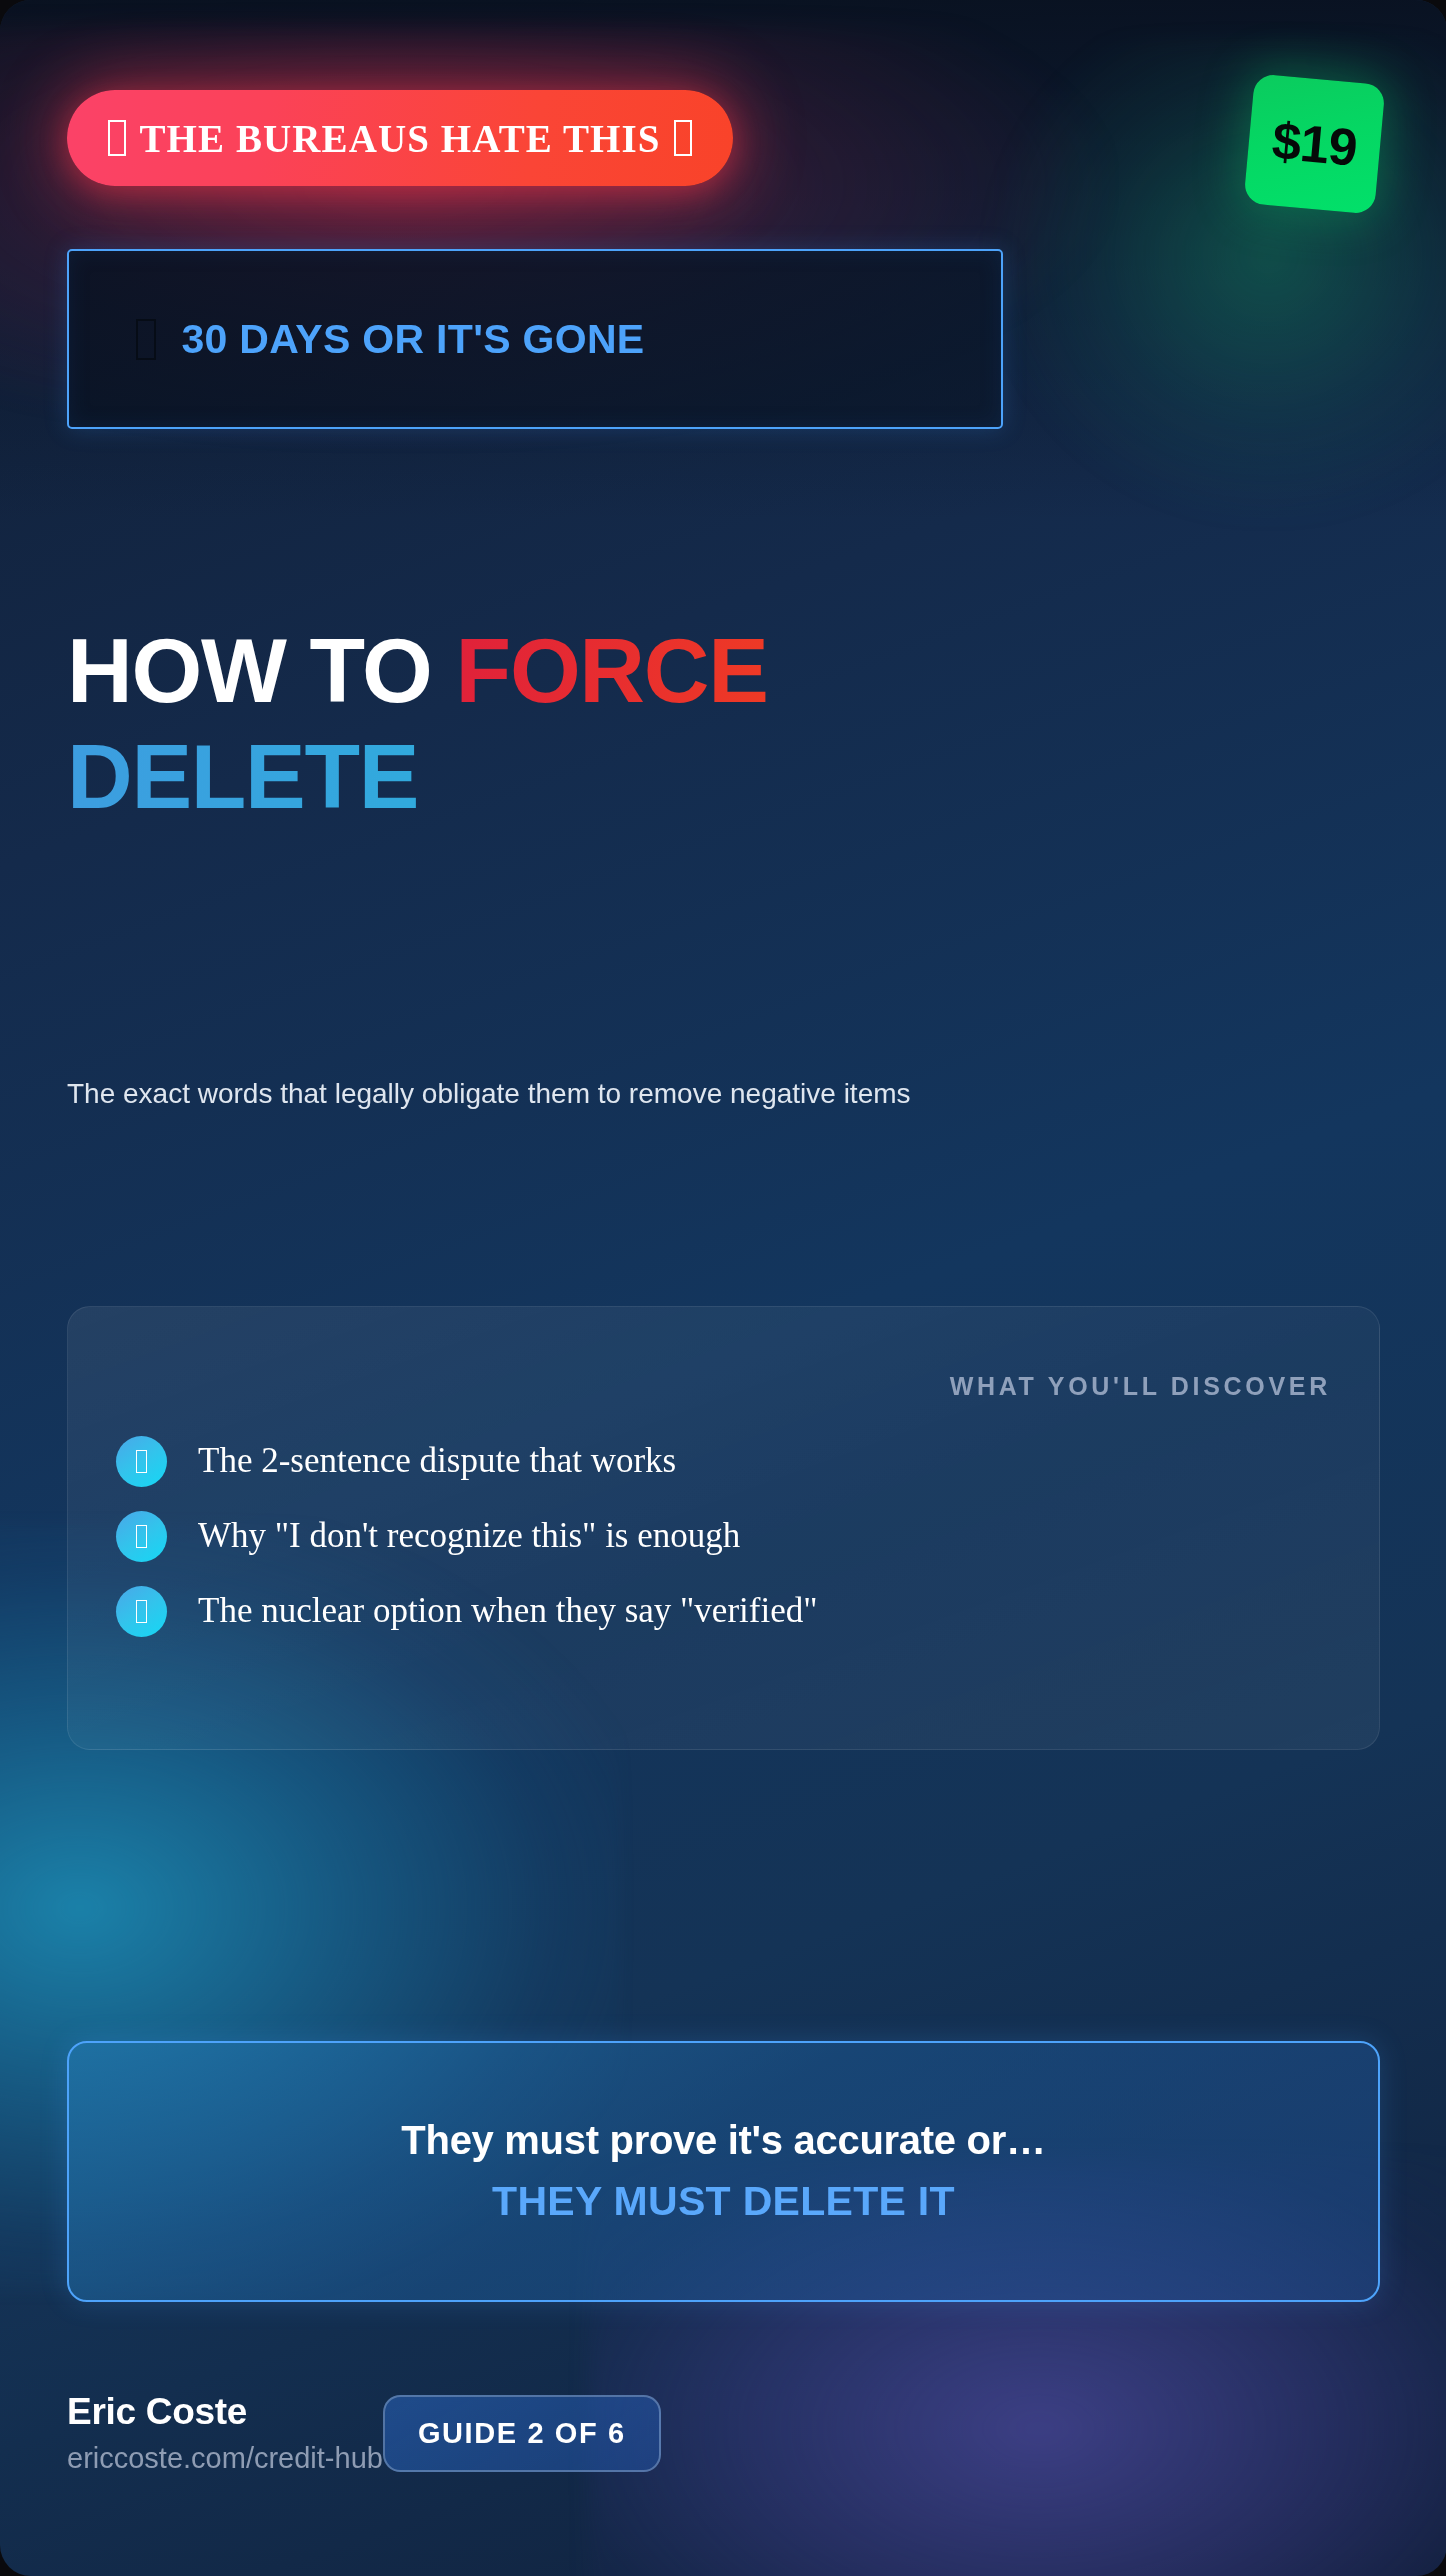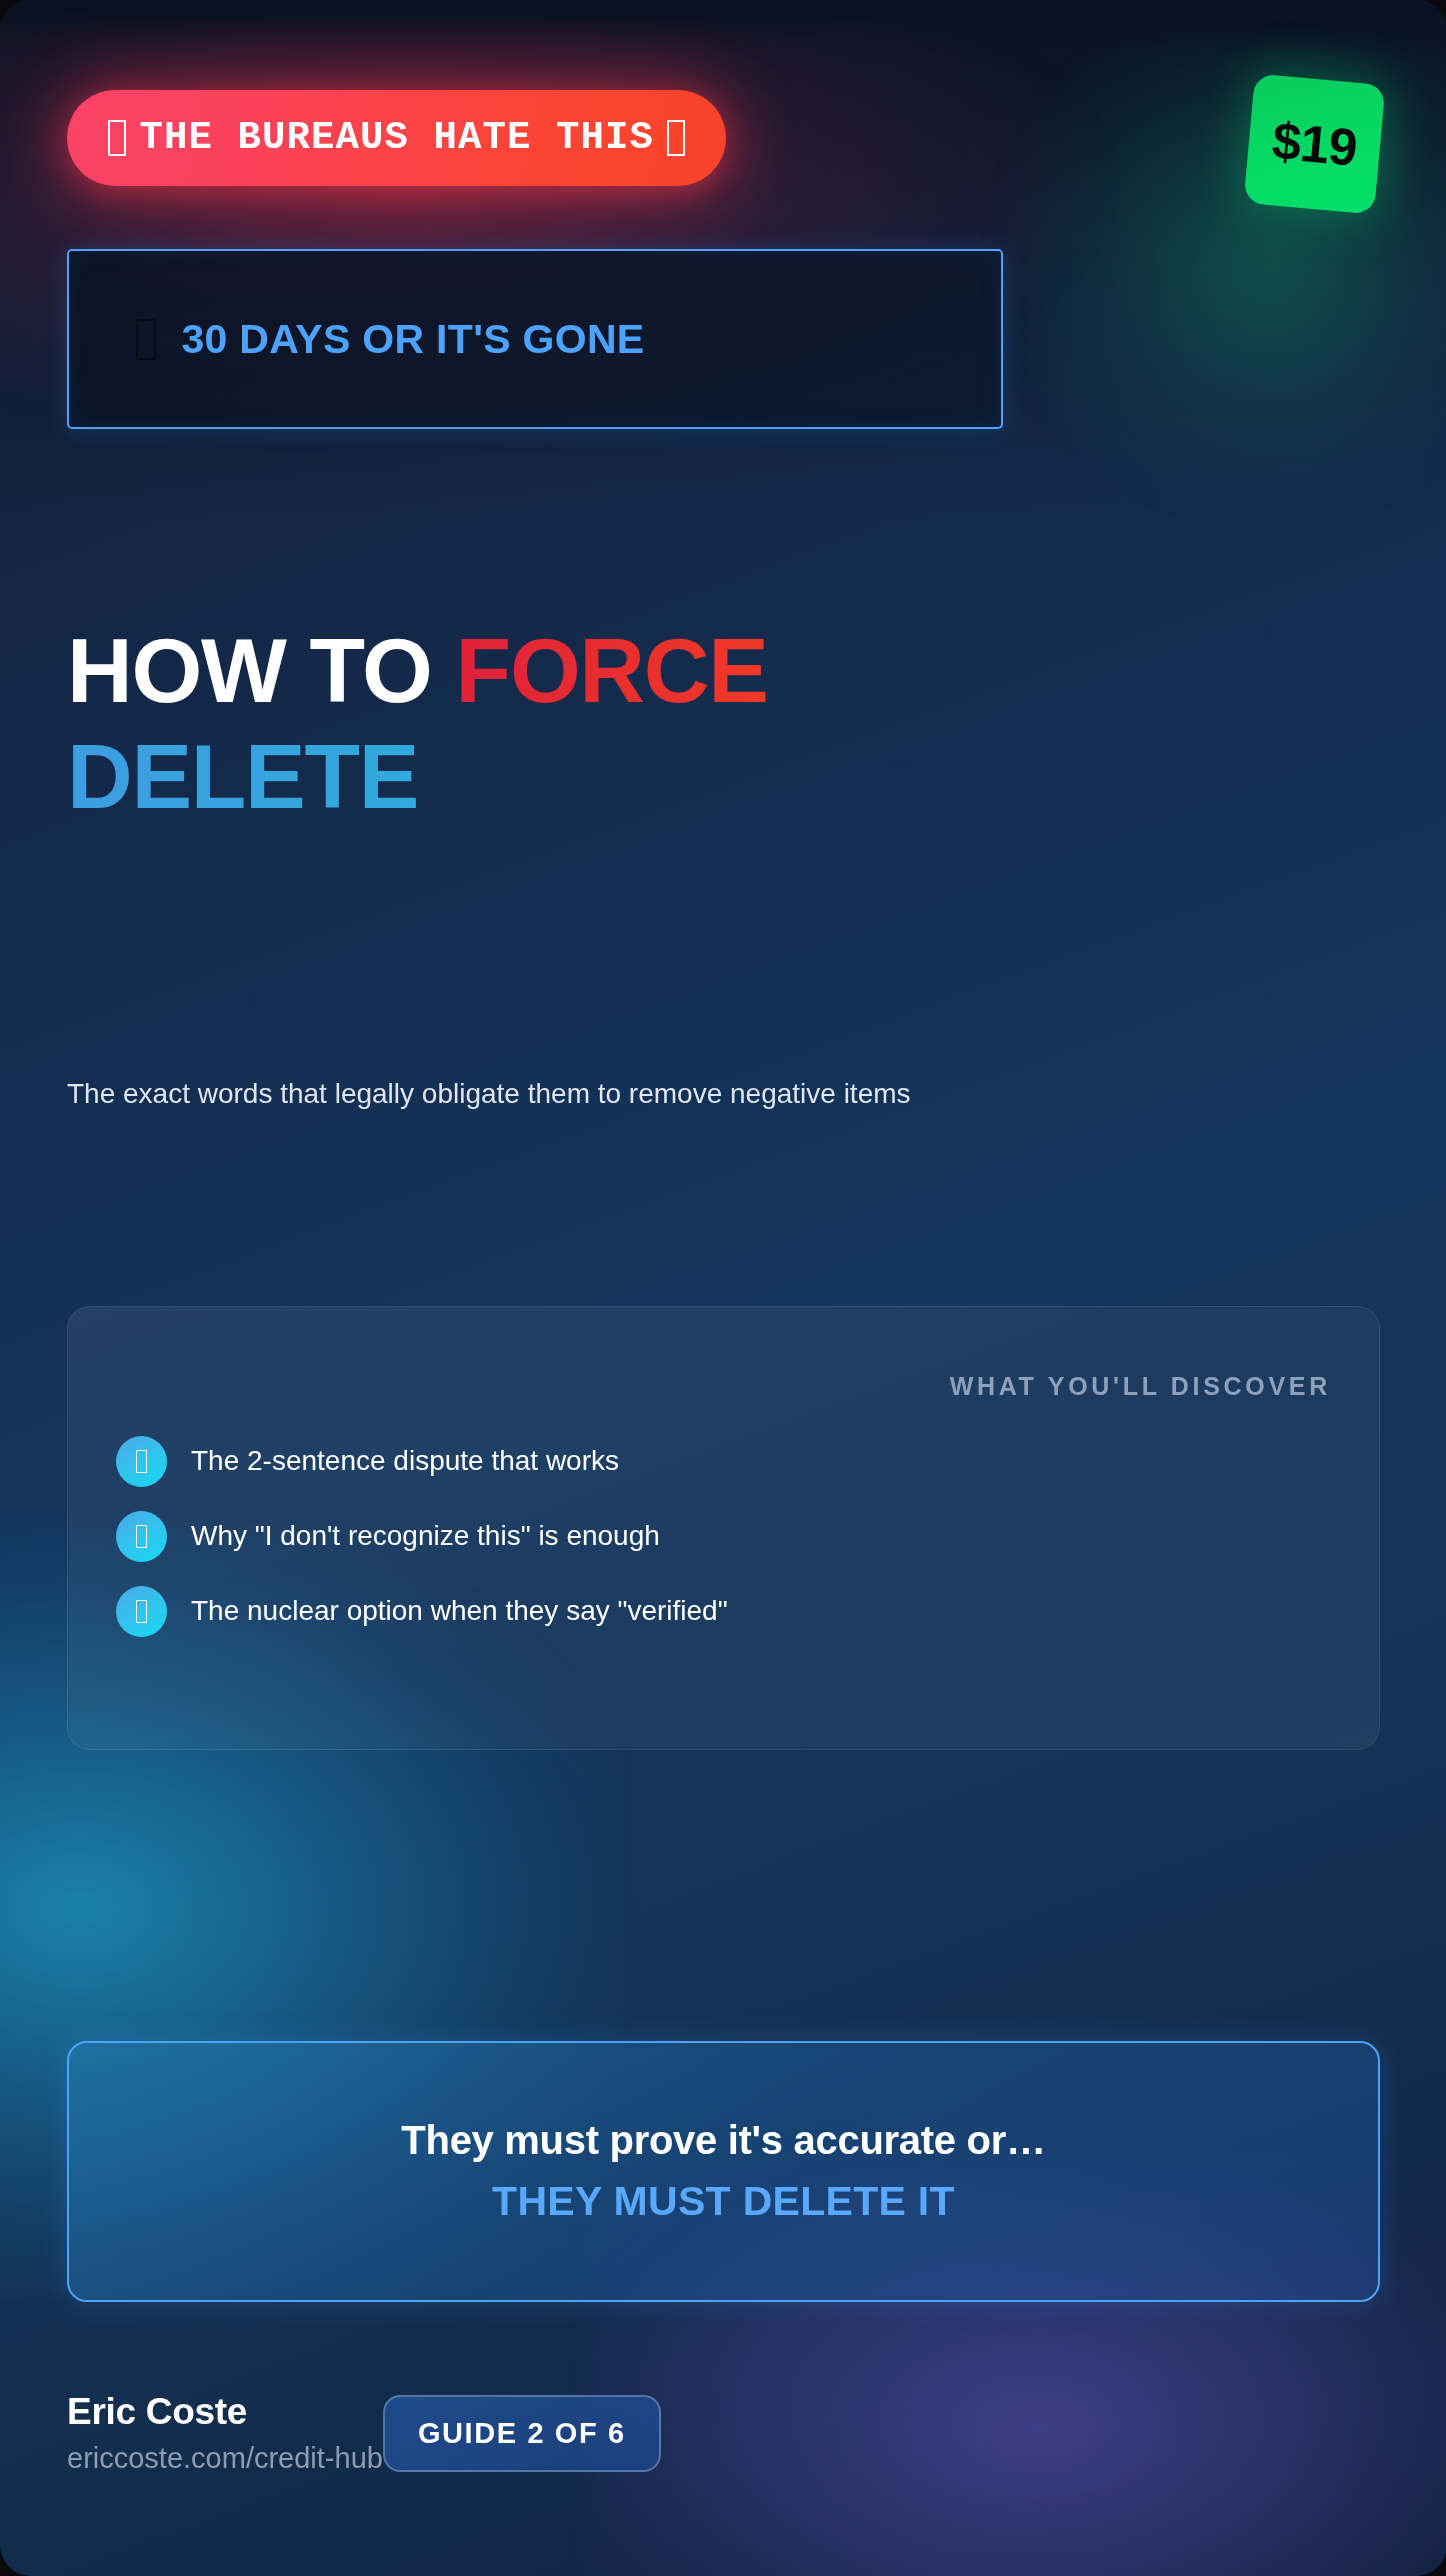--- a/index.html
+++ b/index.html
@@ -85,21 +85,21 @@
     background: linear-gradient(100deg, #fb4268 0%, #fb4258 30%, #fa4536 70%, #f94329 100%);
     box-shadow: 0 0 63px 9.4px rgba(250,60,80,0.45), 0 6.7px 27px rgba(240,50,70,0.35);
     white-space: nowrap;
   }
   .hate-pill .label {
     color: #ffffff;
     font-size: 39px;
     font-weight: 700;
     letter-spacing: 1.1px;
     text-transform: uppercase;
-    font-family: Liberation Mono, monospace;
+    font-family: Liberation Serif, serif;
   }
   .tofu {
     display: inline-block;
     width: 18px;
     height: 36px;
     border: 2px solid currentColor;
     vertical-align: middle;
     flex: 0 0 auto;
   }
   .hate-pill .tofu { color: #ffffff; }
@@ -223,25 +223,26 @@
     width: 51px; height: 51px;
     border-radius: 50%;
     background: linear-gradient(145deg, #4aa7e8 0%, #32c4ec 50%, #14d8f5 100%);
     display: flex;
     align-items: center;
     justify-content: center;
   }
   .feature-icon .tofu { color: #ffffff; width: 10.7px; height: 23px; border-width: 1.3px; }
   .feature-text {
     color: #ffffff;
-    font-size: 28px;
+    font-size: 35px;
     font-weight: 400;
     line-height: 1.1;
     white-space: nowrap;
-    font-family: Liberation Sans, sans-serif;
+    font-family: Liberation Serif, serif;
+    margin-left: 7px;
   }
 
   
   .quote-box {
     position: absolute;
     left: 67px; top: 2041px;
     width: 1313px;
     height: 261px;
     border-radius: 20px;
     border: 2.7px solid #4da3fb;

